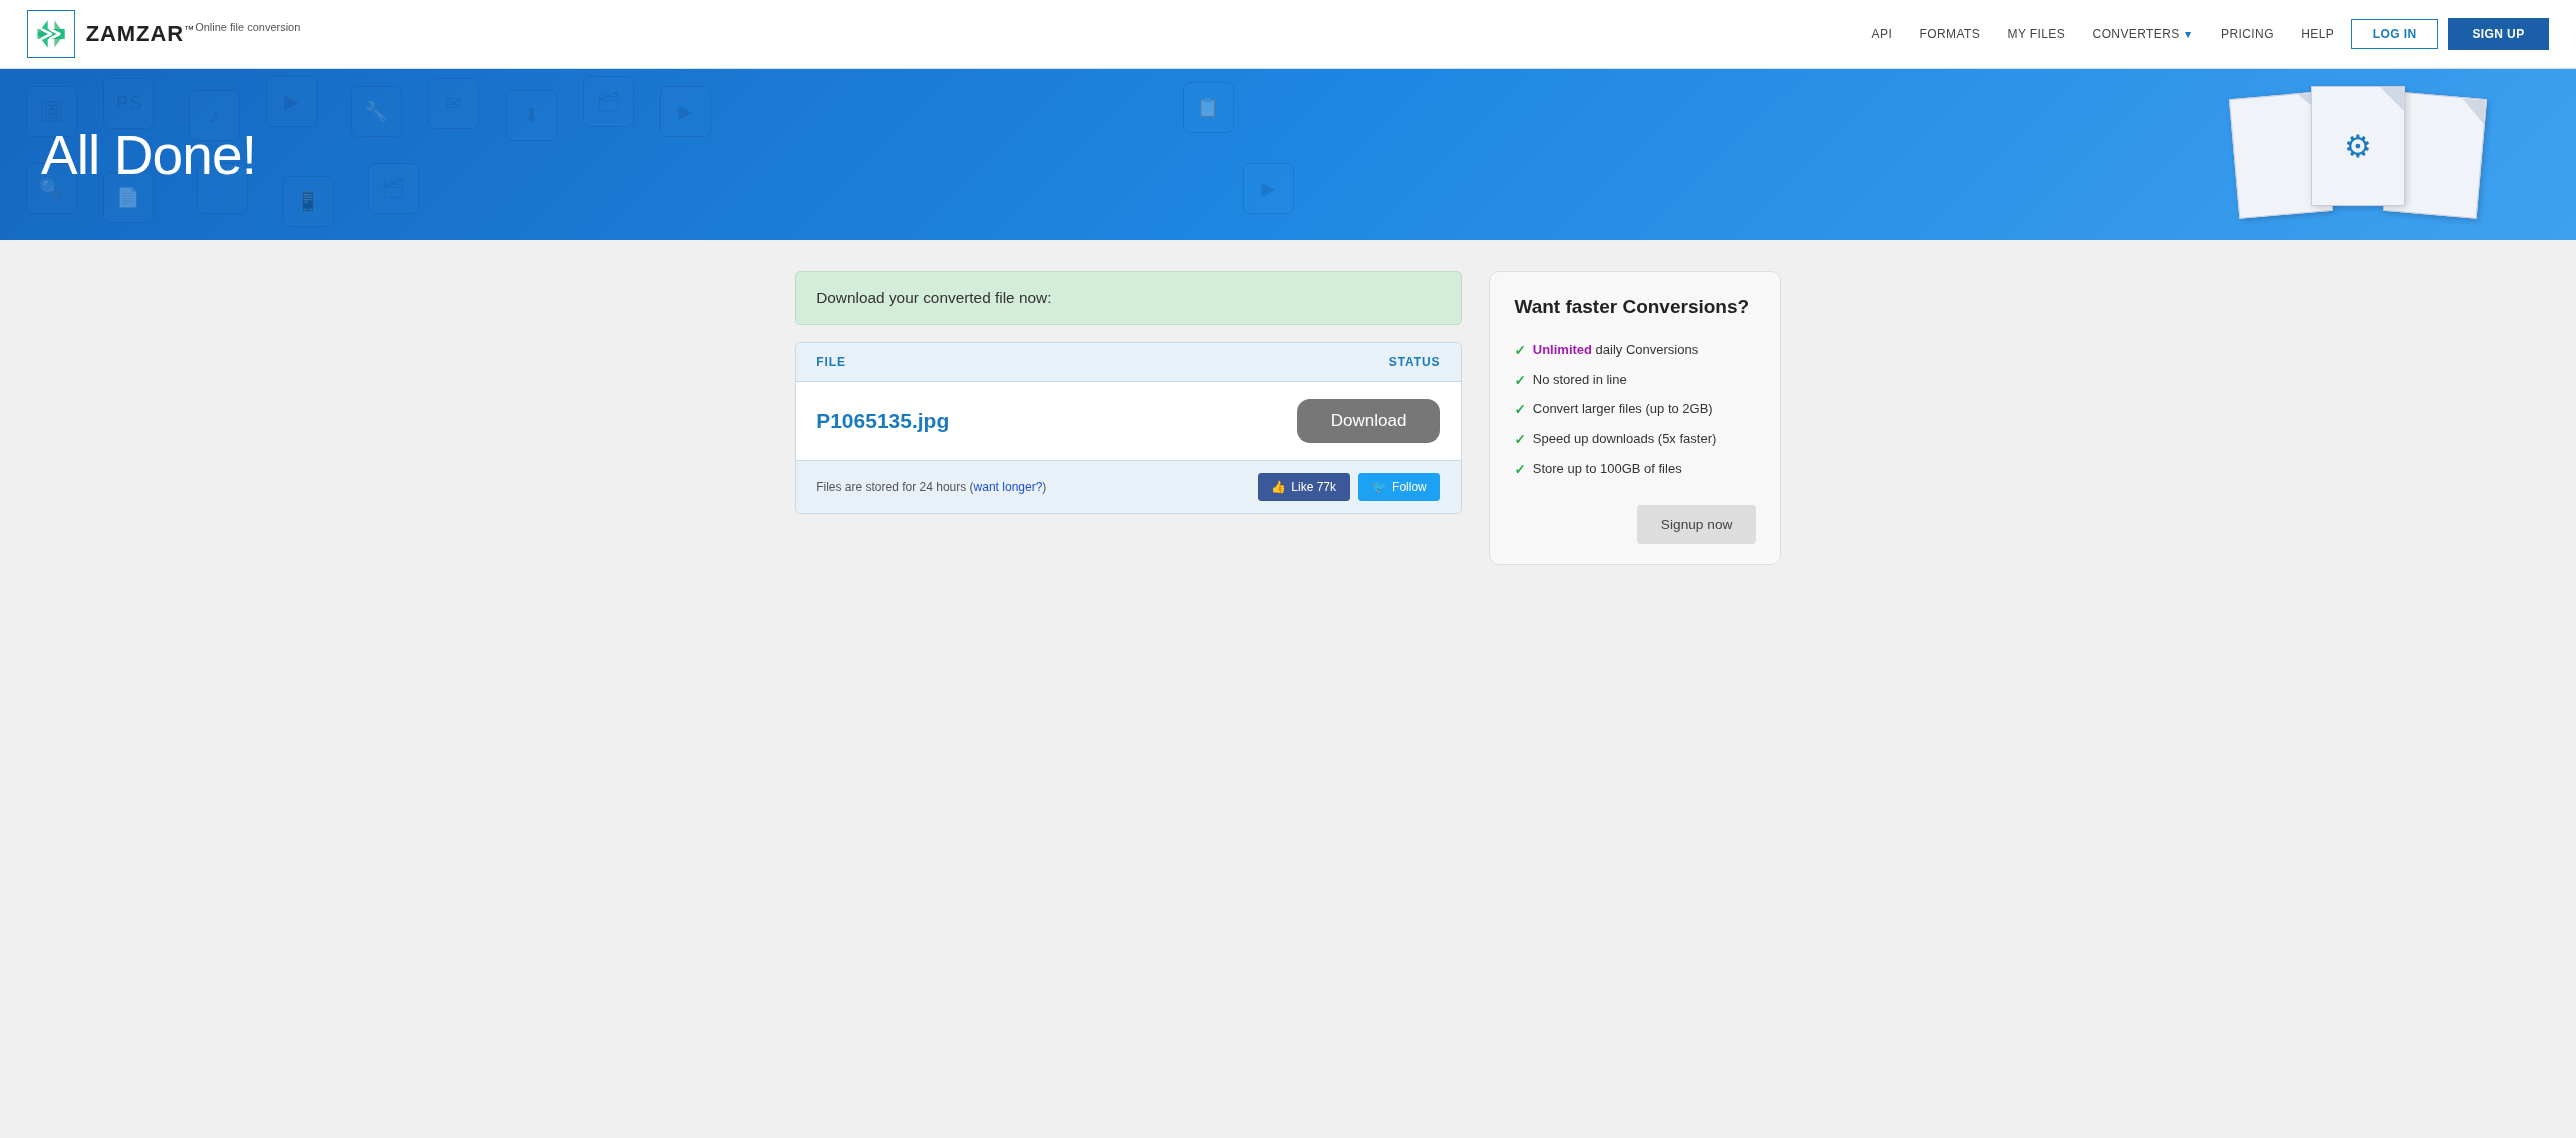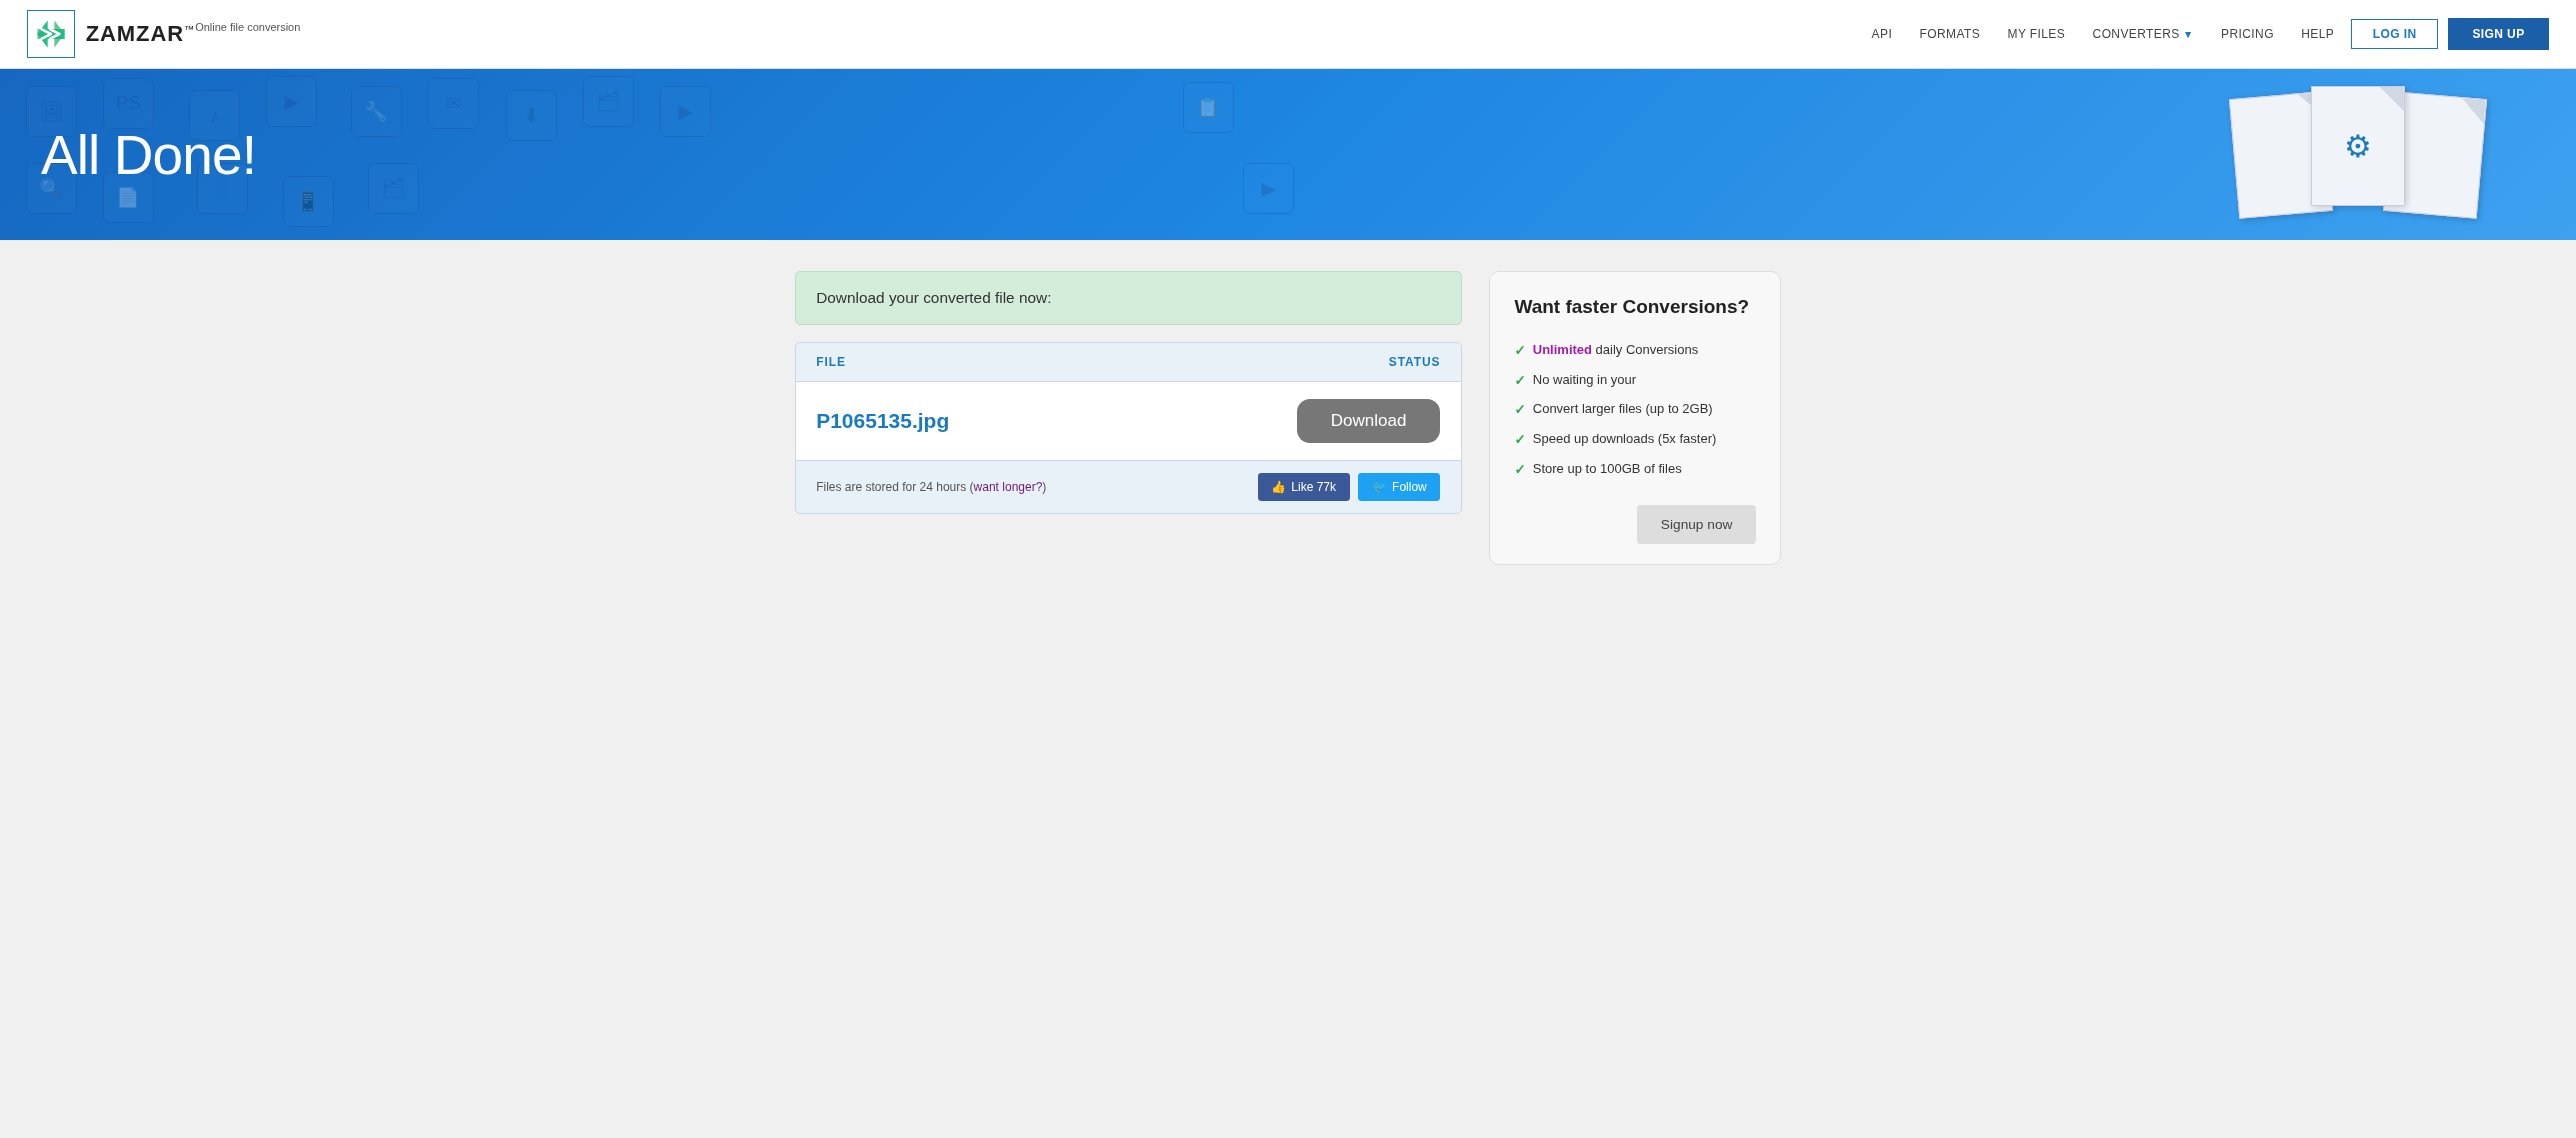--- a/index.html
+++ b/index.html
@@ -221,21 +221,21 @@
     .file-table-footer {
       display: flex;
       align-items: center;
       justify-content: space-between;
       padding: 12px 20.6px;
     }
     .footer-text {
       font-size: 12px;
       color: #555;
     }
-    .footer-text a { color: #701a75; text-decoration: none; }
+    .footer-text a { color: #1d4ed8; text-decoration: none; }
     .social-buttons { display: flex; gap: 8.6px; }
     .btn-facebook {
       background: #3b5998;
       color: #fff;
       border: none;
       padding: 6.9px 13.7px;
       font-size: 12px;
       cursor: pointer;
       border-radius: 3.4px;
       display: flex;
@@ -407,21 +407,21 @@
   <div class="right-panel">
     <h2>Want faster Conversions?</h2>
 
     <ul class="feature-list">
       <li>
         <span class="check">✓</span>
         <span><strong>Unlimited</strong> daily Conversions</span>
       </li>
       <li>
         <span class="check">✓</span>
-        <span>No waiting in your</span>
+        <span>No stored in line</span>
       </li>
       <li>
         <span class="check">✓</span>
         <span>Convert larger files (up to 2GB)</span>
       </li>
       <li>
         <span class="check">✓</span>
         <span>Speed up downloads (5x faster)</span>
       </li>
       <li>

